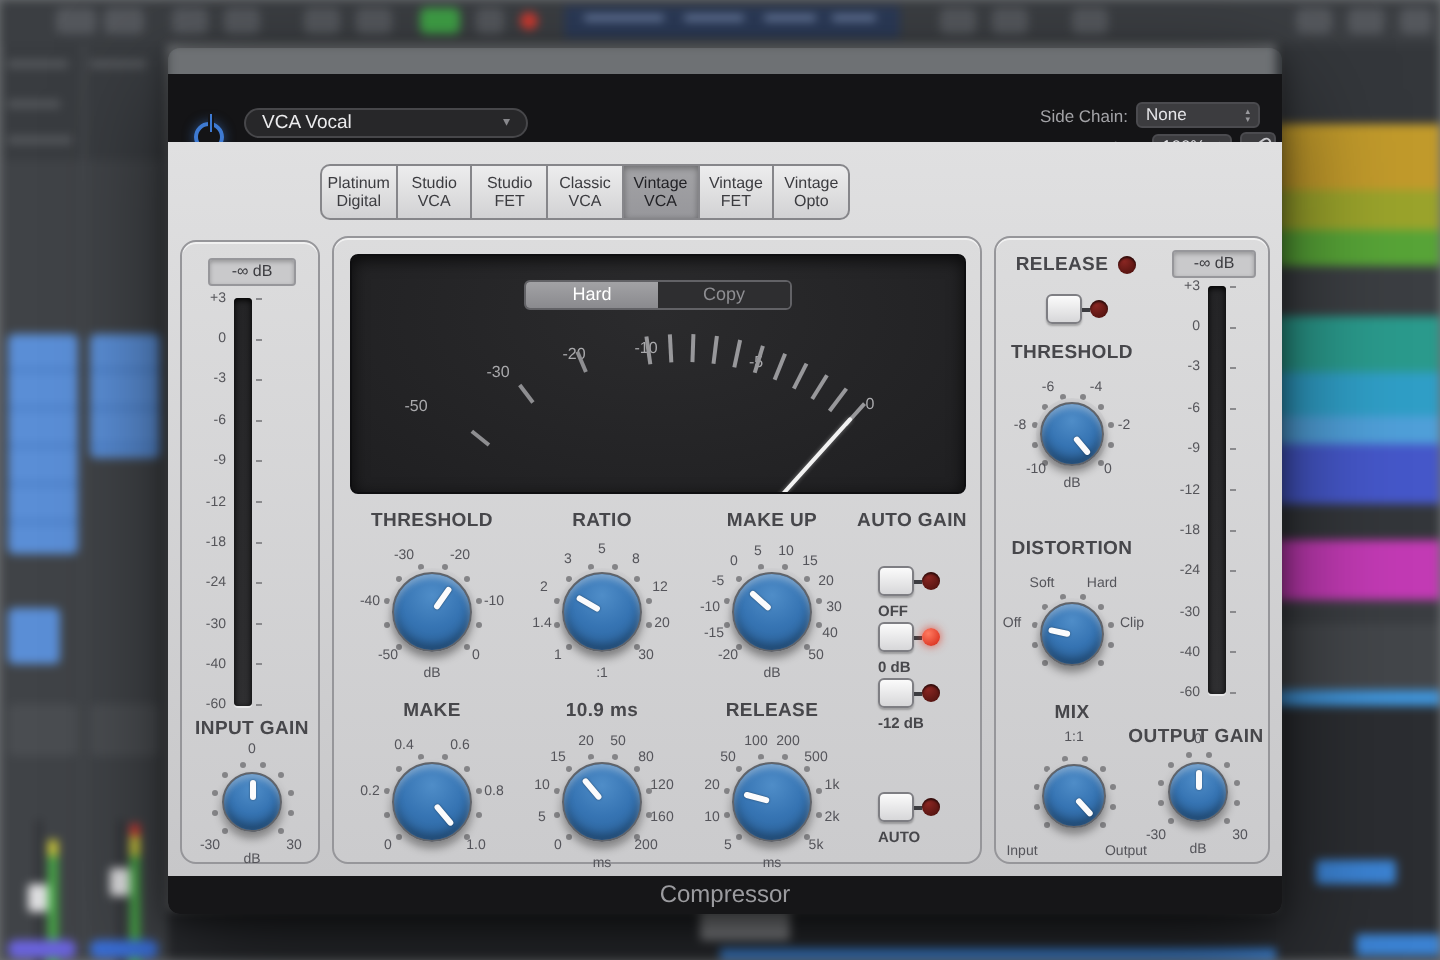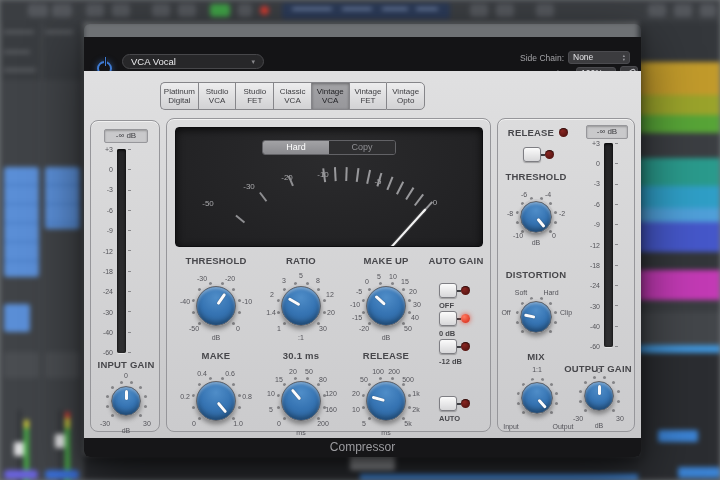--- a/index.html
+++ b/index.html
@@ -384,21 +384,21 @@
         </div>
         <span class="abs optlbl" style="left:272px;top:210px">0 dB</span>
         <div class="abs lrow" style="left:272px;top:220px">
           <div class="sqbtn"></div>
             <div class="lline"></div>
             <div class="led"></div>
         </div>
         <span class="abs optlbl" style="left:272px;top:238px">-12 dB</span>
 
         <div class="abs ptitle" style="left:3px;top:231px;width:92px">MAKE</div>
-        <div class="abs ptitle" style="left:88px;top:231px;width:92px">30.1 ms</div>
+        <div class="abs ptitle" style="left:88px;top:231px;width:92px">10.9 ms</div>
         <div class="abs ptitle" style="left:173px;top:231px;width:92px">RELEASE</div>
 
         <div class="abs" style="left:3px;top:236px;width:92px;height:92px">
           <div class="dots"></div>
           <span class="kt" style="left:24px;top:68px">0</span>
           <span class="kt" style="left:15px;top:41px">0.2</span>
           <span class="kt" style="left:32px;top:18px">0.4</span>
           <span class="kt" style="left:60px;top:18px">0.6</span>
           <span class="kt" style="left:77px;top:41px">0.8</span>
           <span class="kt" style="left:68px;top:68px">1.0</span>

